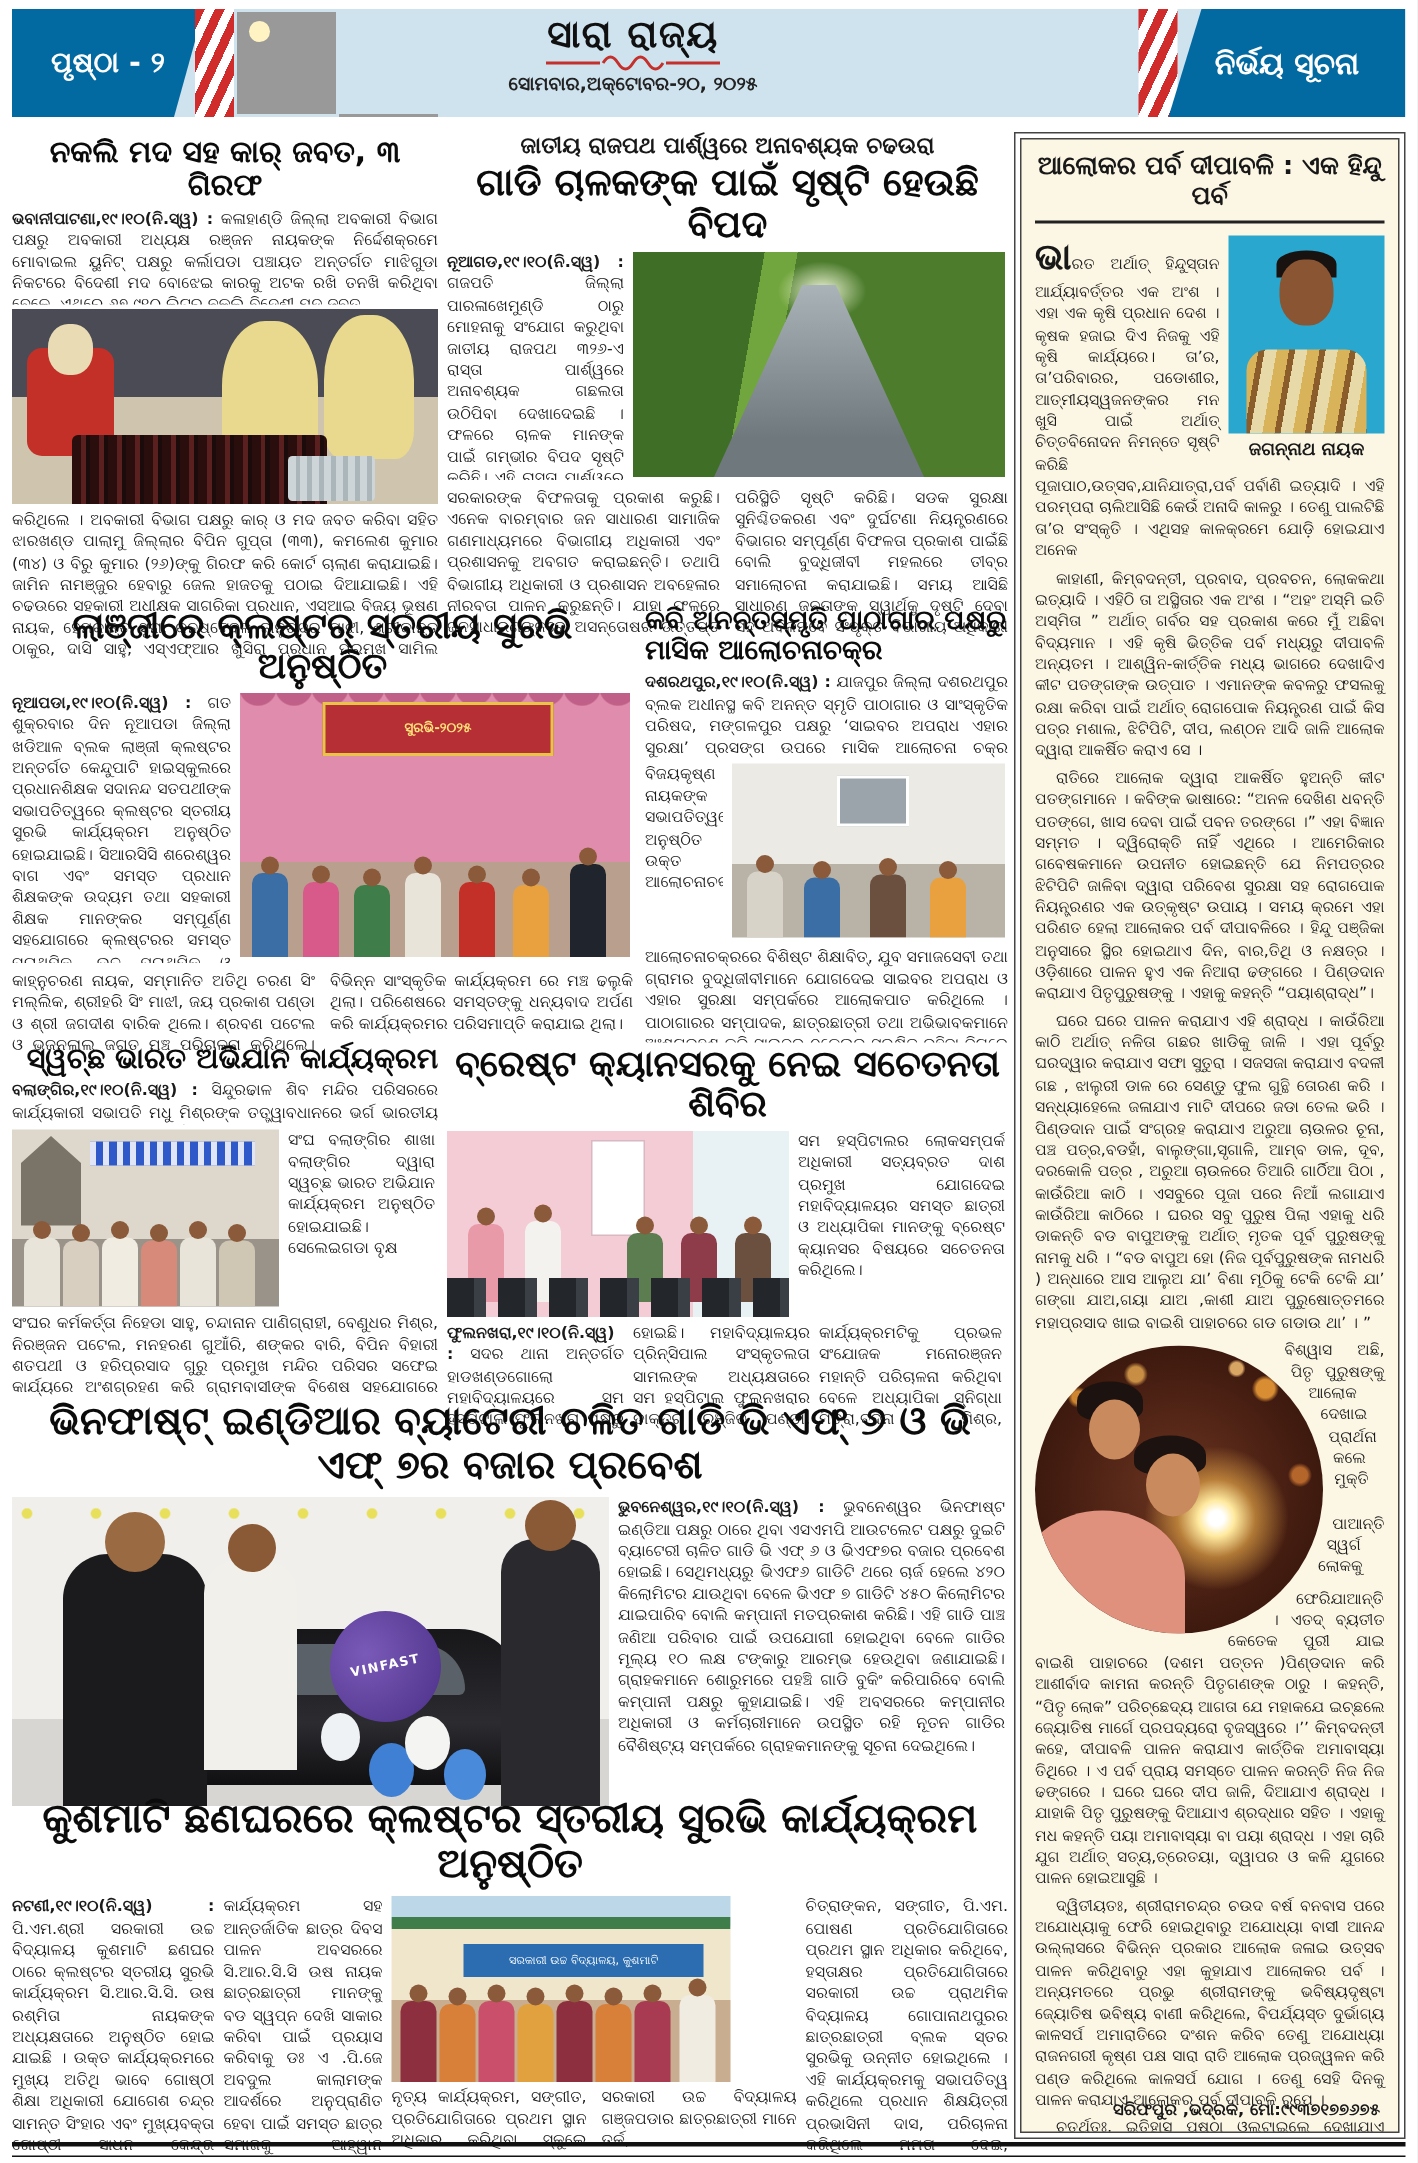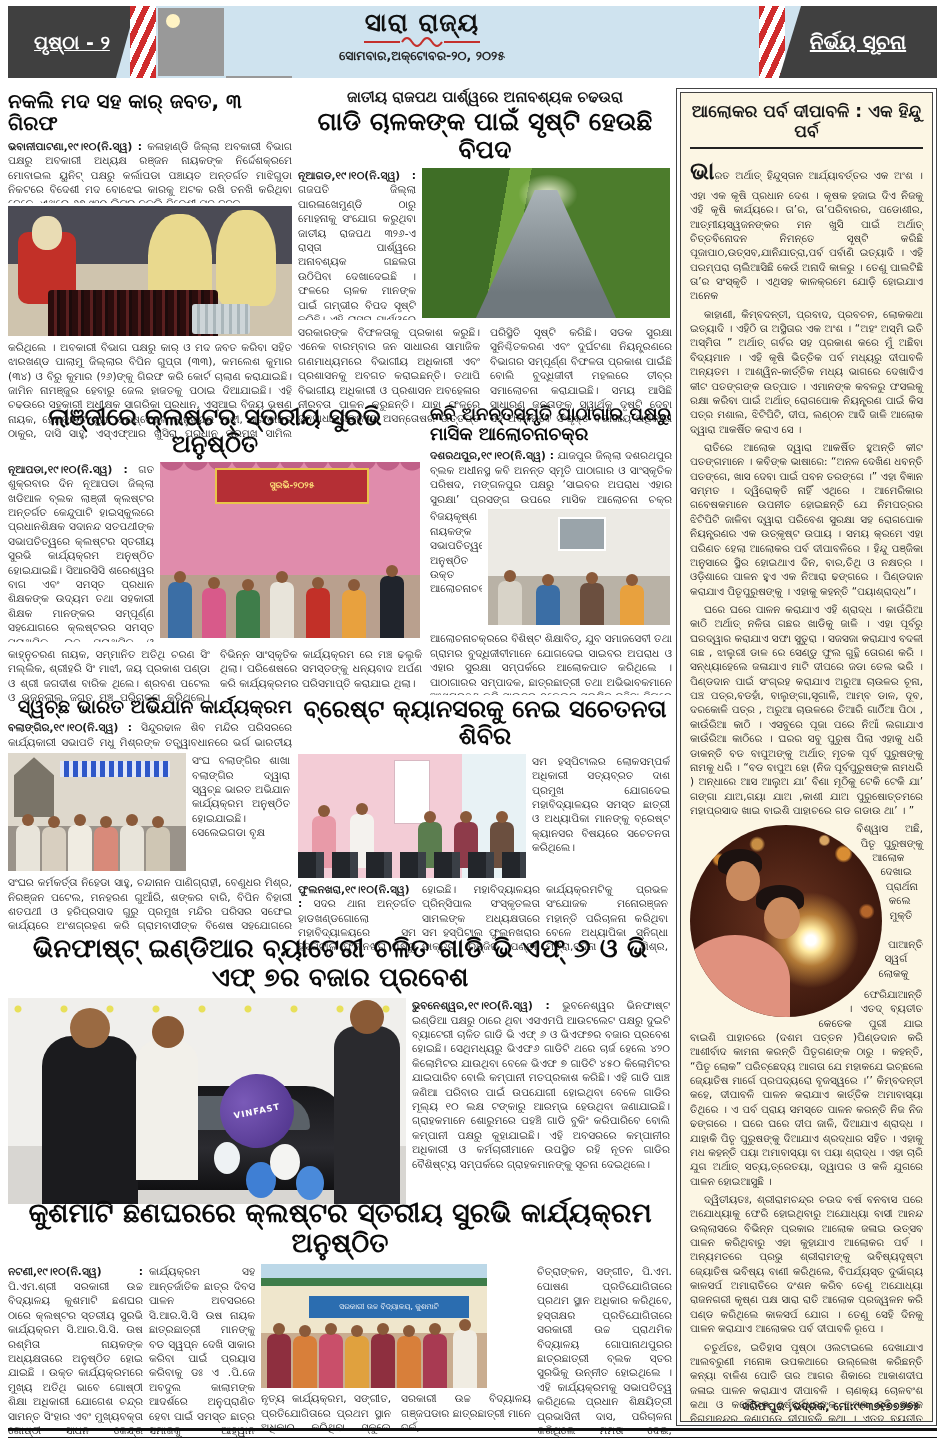--- a/index.html
+++ b/index.html
@@ -1,20 +1,20 @@
 <!DOCTYPE html>
 <html><head>
 <meta charset="utf-8">
 <style>
   html,body{margin:0;padding:0;background:#e9e9e9;}
   .page{position:relative;width:945px;height:1442px;background:#fff;margin:0 auto;
         font-family:"DejaVu Sans","Liberation Sans",sans-serif;color:#181818;overflow:hidden;}
   
   .masthead{position:absolute;top:6px;left:8px;width:929px;height:72px;background:#cfe3ef;overflow:hidden;}
-  .hdr-red{position:absolute;top:0;bottom:0;background:#404040;color:#fff;display:flex;align-items:center;justify-content:center;font-weight:bold;text-decoration:underline;}
+  .hdr-red{position:absolute;top:0;bottom:0;background:#0369a1;color:#fff;display:flex;align-items:center;justify-content:center;font-weight:bold;}
   .hdr-left{left:0;width:128px;clip-path:polygon(0 0,100% 0,calc(100% - 20px) 100%,0 100%);font-size:19px;}
   .hdr-right{right:0;width:158px;clip-path:polygon(22px 0,100% 0,100% 100%,0 100%);font-size:20px;}
   .stripes{position:absolute;top:0;bottom:0;width:26px;background:repeating-linear-gradient(115deg,#d02c2c 0 6px,#fff 6px 12px);}
   .st-l{left:122px;} .st-r{right:152px;}
   .hdr-center{position:absolute;left:288px;width:252px;top:4px;text-align:center;}
   .hdr-title{font-size:25px;font-weight:bold;color:#101010;letter-spacing:1px;line-height:1.05;}
   .hdr-wave{margin:0 auto;display:block;}
   .hdr-date{font-size:12.5px;font-weight:bold;color:#222;}
   .ph-rural{position:absolute;left:150px;top:2px;width:66px;height:68px;background:linear-gradient(#e8c87a 0 30%,#7da04a 30% 70%,#6b5634 70%);}
   .ph-rural:before{content:"";position:absolute;left:8px;top:6px;width:14px;height:14px;border-radius:50%;background:#fff3c4;}
@@ -151,21 +151,21 @@
       <div class="hdr-date">ସୋମବାର,ଅକ୍ଟୋବର-୨୦, ୨୦୨୫</div>
     </div>
 
     <div class="stripes st-r"></div>
     <div class="hdr-red hdr-right">
       <span>ନିର୍ଭୟ ସୂଚନା</span>
     </div>
   </div>
 
   <section style="top:90px;left:8px;width:284px;height:314px;">
-    <div class="headline" style="font-size:20px;">ନକଲି ମଦ ସହ କାର୍ ଜବତ, ୩ ଗିରଫ</div>
+    <div class="headline" style="font-size:20px;text-align:center;">ନକଲି ମଦ ସହ କାର୍ ଜବତ, ୩ ଗିରଫ</div>
     <p class="body" style="margin:4px 0 3px;height:64px;">
       <span class="dateline">ଭବାନୀପାଟଣା,୧୯।୧୦(ନି.ସ୍ୱ) :</span>
       <span>କଳାହାଣ୍ଡି ଜିଲ୍ଲା ଅବକାରୀ ବିଭାଗ ପକ୍ଷରୁ ଅବକାରୀ ଅଧ୍ୟକ୍ଷ ରଞ୍ଜନ ନାୟକଙ୍କ ନିର୍ଦ୍ଦେଶକ୍ରମେ ମୋବାଇଲ ୟୁନିଟ୍ ପକ୍ଷରୁ କର୍ଲାପଡା ପଞ୍ଚାୟତ ଅନ୍ତର୍ଗତ ମାଝିଗୁଡା ନିକଟରେ ବିଦେଶୀ ମଦ ବୋଝେଇ କାରକୁ ଅଟକ ରଖି ତନଖି କରିଥିବା ବେଳେ, ଏଥିରେ ୬୭.୯୧୦ ଲିଟର ନକଲି ବିଦେଶୀ ମଦ ଜବତ</span>
     </p>
     <div class="ph ph-liquor">
       <div class="lq-man"></div>
       <div class="lq-cloth c1"></div>
       <div class="lq-cloth c2"></div>
       <div class="lq-bottles"></div>
       <div class="lq-glass"></div>
@@ -322,20 +322,28 @@
         <p class="body cols2" style="margin:3px 0 0;height:48px;">ନୃତ୍ୟ କାର୍ଯ୍ୟକ୍ରମ, ସଙ୍ଗୀତ, ପ୍ରତିଯୋଗିତାରେ ପ୍ରଥମ ସ୍ଥାନ ଅଧିକାର କରିଥିବା ସ୍କୁଲେ ସରକାରୀ ଉଚ୍ଚ ବିଦ୍ୟାଳୟ ଗଞ୍ଜପଡାର ଛାତ୍ରଛାତ୍ରୀ ମାନେ ତର୍କ,</p>
       </div>
       <p class="body" style="width:150px;height:174px;margin:0;">ଚିତ୍ରାଙ୍କନ, ସଙ୍ଗୀତ, ପି.ଏମ. ପୋଷଣ ପ୍ରତିଯୋଗିତାରେ ପ୍ରଥମ ସ୍ଥାନ ଅଧିକାର କରିଥିବେ, ହସ୍ତାକ୍ଷର ପ୍ରତିଯୋଗିତାରେ ସରକାରୀ ଉଚ୍ଚ ପ୍ରାଥମିକ ବିଦ୍ୟାଳୟ ଗୋପାନାଥପୁରର ଛାତ୍ରଛାତ୍ରୀ ବ୍ଲକ ସ୍ତର ସୁରଭିକୁ ଉନ୍ନୀତ ହୋଇଥିଲେ । ଏହି କାର୍ଯ୍ୟକ୍ରମକୁ ସଭାପତିତ୍ୱ କରିଥିଲେ ପ୍ରଧାନ ଶିକ୍ଷୟିତ୍ରୀ ପ୍ରଭାସିନୀ ଦାସ, ପରିଚାଳନା କରିଥିଲେ ମମତା ଦେଇ, ରାଜେଶ୍ୱରୀ କଁୱର, ଗୁନ୍ଦୁଚାଲା ମହାନ୍ତି, ମୋହନ ସିଂ ,ସରୋଜିନୀ ମଲ୍ଲିକ। ମଞ୍ଚ ପରିଚାଳନା କରିଥିଲେ ଅଜୟ କୁମାର ବେହେରା ଓ ମିତାଞ୍ଜଳୀ ସାହୁ ଓ ଧନ୍ୟବାଦ ଅର୍ପଣ କରିଥିଲେ ବରିଷ୍ଠ ଶିକ୍ଷକ ସନ୍ତୋଷ କୁମାର ବାରିକ।</p>
     </div>
   </section>
 
   <div class="opinion">
     <div class="opinion-inner">
       <div class="op-headline">ଆଲୋକର ପର୍ବ ଦୀପାବଳି : ଏକ ହିନ୍ଦୁ ପର୍ବ</div>
       <div class="op-body">
+        <div class="author-box">
+          <div class="ph-author">
+            <div class="au-hair"></div>
+              <div class="au-head"></div>
+              <div class="au-shirt"></div>
+          </div>
+          <div class="author-name">ଜଗନ୍ନାଥ ନାୟକ</div>
+        </div>
         <p class="first">ଭାରତ ଅର୍ଥାତ୍ ହିନ୍ଦୁସ୍ତାନ ଆର୍ଯ୍ୟାବର୍ତ୍ତର ଏକ ଅଂଶ । ଏହା ଏକ କୃଷି ପ୍ରଧାନ ଦେଶ । କୃଷକ ହଜାଇ ଦିଏ ନିଜକୁ ଏହି କୃଷି କାର୍ଯ୍ୟରେ। ତା’ର, ତା’ପରିବାରର, ପଡୋଶୀର, ଆତ୍ମୀୟସ୍ୱଜନଙ୍କର ମନ ଖୁସି ପାଇଁ ଅର୍ଥାତ୍ ଚିତ୍ତବିନୋଦନ ନିମନ୍ତେ ସୃଷ୍ଟି କରିଛି ପୂଜାପାଠ,ଉତ୍ସବ,ଯାନିଯାତ୍ରା,ପର୍ବ ପର୍ବାଣି ଇତ୍ୟାଦି । ଏହି ପରମ୍ପରା ଚାଲିଆସିଛି କେଉଁ ଅନାଦି କାଳରୁ । ତେଣୁ ପାଲଟିଛି ତା’ର ସଂସ୍କୃତି । ଏଥିସହ କାଳକ୍ରମେ ଯୋଡ଼ି ହୋଇଯାଏ ଅନେକ</p>
         <p>କାହାଣୀ, କିମ୍ବଦନ୍ତୀ, ପ୍ରବାଦ, ପ୍ରବଚନ, ଲୋକକଥା ଇତ୍ୟାଦି । ଏହିଠି ତା ଅସ୍ଥିତାର ଏକ ଅଂଶ । “ଅହଂ ଅସ୍ମି ଇତି ଅସ୍ମିତା ” ଅର୍ଥାତ୍ ଗର୍ବର ସହ ପ୍ରକାଶ କରେ ମୁଁ ଅଛିବା ବିଦ୍ୟମାନ । ଏହି କୃଷି ଭିତ୍ତିକ ପର୍ବ ମଧ୍ୟରୁ ଦୀପାବଳି ଅନ୍ୟତମ । ଆଶ୍ୱିନ-କାର୍ତ୍ତିକ ମଧ୍ୟ ଭାଗରେ ଦେଖାଦିଏ କୀଟ ପତଙ୍ଗଙ୍କ ଉତ୍ପାତ । ଏମାନଙ୍କ କବଳରୁ ଫସଲକୁ ରକ୍ଷା କରିବା ପାଇଁ ଅର୍ଥାତ୍ ରୋଗପୋକ ନିୟନ୍ତ୍ରଣ ପାଇଁ କିସ ପତ୍ର ମଶାଲ, ଝିଟିପିଟି, ଦୀପ, ଲଣ୍ଠନ ଆଦି ଜାଳି ଆଲୋକ ଦ୍ୱାରା ଆକର୍ଷିତ କରାଏ ସେ ।</p>
         <p>ରାତିରେ ଆଲୋକ ଦ୍ୱାରା ଆକର୍ଷିତ ହୁଅନ୍ତି କୀଟ ପତଙ୍ଗମାନେ । କବିଙ୍କ ଭାଷାରେ: “ଅନଳ ଦେଖିଣ ଧବନ୍ତି ପତଙ୍ଗେ, ଖାସ ଦେବା ପାଇଁ ପବନ ତରଙ୍ଗେ ।” ଏହା ବିଜ୍ଞାନ ସମ୍ମତ । ଦ୍ୱିରୋକ୍ତି ନାହିଁ ଏଥିରେ । ଆମେରିକାର ଗବେଷକମାନେ ଉପନୀତ ହୋଇଛନ୍ତି ଯେ ନିମପତ୍ରର ଝିଟିପିଟି ଜାଳିବା ଦ୍ୱାରା ପରିବେଶ ସୁରକ୍ଷା ସହ ରୋଗପୋକ ନିୟନ୍ତ୍ରଣର ଏକ ଉତ୍କୃଷ୍ଟ ଉପାୟ । ସମୟ କ୍ରମେ ଏହା ପରିଣତ ହେଲା ଆଲୋକର ପର୍ବ ଦୀପାବଳିରେ । ହିନ୍ଦୁ ପଞ୍ଜିକା ଅନୁସାରେ ସ୍ଥିର ହୋଇଥାଏ ଦିନ, ବାର,ତିଥି ଓ ନକ୍ଷତ୍ର । ଓଡ଼ିଶାରେ ପାଳନ ହୁଏ ଏକ ନିଆରା ଢଙ୍ଗରେ । ପିଣ୍ଡଦାନ କରାଯାଏ ପିତୃପୁରୁଷଙ୍କୁ । ଏହାକୁ କହନ୍ତି “ପୟାଶ୍ରାଦ୍ଧ”।</p>
         <p>ଘରେ ଘରେ ପାଳନ କରାଯାଏ ଏହି ଶ୍ରାଦ୍ଧ । କାଉଁରିଆ କାଠି ଅର୍ଥାତ୍ ନଳିତା ଗଛର ଖାଡିକୁ ଜାଳି । ଏହା ପୂର୍ବରୁ ଘରଦ୍ୱାର କରାଯାଏ ସଫା ସୁତୁରା । ସଜସଜା କରାଯାଏ ବଦଳୀ ଗଛ , ଝାଲୁରୀ ଡାଳ ରେ ସେଣ୍ଡୁ ଫୁଲ ଗୁନ୍ଥି ତୋରଣ କରି । ସନ୍ଧ୍ୟାହେଲେ ଜଳାଯାଏ ମାଟି ଦୀପରେ ଜଡା ତେଲ ଭରି । ପିଣ୍ଡଦାନ ପାଇଁ ସଂଗ୍ରହ କରାଯାଏ ଅରୁଆ ଚାଉଳର ଚୂନା, ପଞ୍ଚ ପତ୍ର,ବଡହାଁ, ବାଲୁଙ୍ଗା,ସୃଗାଳି, ଆମ୍ବ ଡାଳ, ଦୂବ, ଦରକୋଳି ପତ୍ର , ଅରୁଆ ଚାଉଳରେ ତିଆରି ଗାର୍ଠିଆ ପିଠା , କାଉଁରିଆ କାଠି । ଏସବୁରେ ପୂଜା ପରେ ନିଆଁ ଲଗାଯାଏ କାଉଁରିଆ କାଠିରେ । ଘରର ସବୁ ପୁରୁଷ ପିଲା ଏହାକୁ ଧରି ଡାକନ୍ତି ବଡ ବାପୁଅଙ୍କୁ ଅର୍ଥାତ୍ ମୃତକ ପୂର୍ବ ପୁରୁଷଙ୍କୁ ନାମକୁ ଧରି । “ବଡ ବାପୁଅ ହୋ (ନିଜ ପୂର୍ବପୁରୁଷଙ୍କ ନାମଧରି ) ଅନ୍ଧାରେ ଆସ ଆଲୁଅ ଯା’ ବିଣା ମୂଠିକୁ ଟେକି ଟେକି ଯା’ ଗଙ୍ଗା ଯାଅ,ଗୟା ଯାଅ ,କାଶୀ ଯାଅ ପୁରୁଷୋତ୍ତମରେ ମହାପ୍ରସାଦ ଖାଇ ବାଇଶି ପାହାଚରେ ଗଡ ଗଡାଉ ଥା’ । ”</p>
         <div class="ph-diwali">
           <div class="dw-dress"></div>
           <div class="dw-hair dw-h1"></div>
             <div class="dw-face dw-f1"></div>
           <div class="dw-hair dw-h2"></div>
             <div class="dw-face dw-f2"></div>

